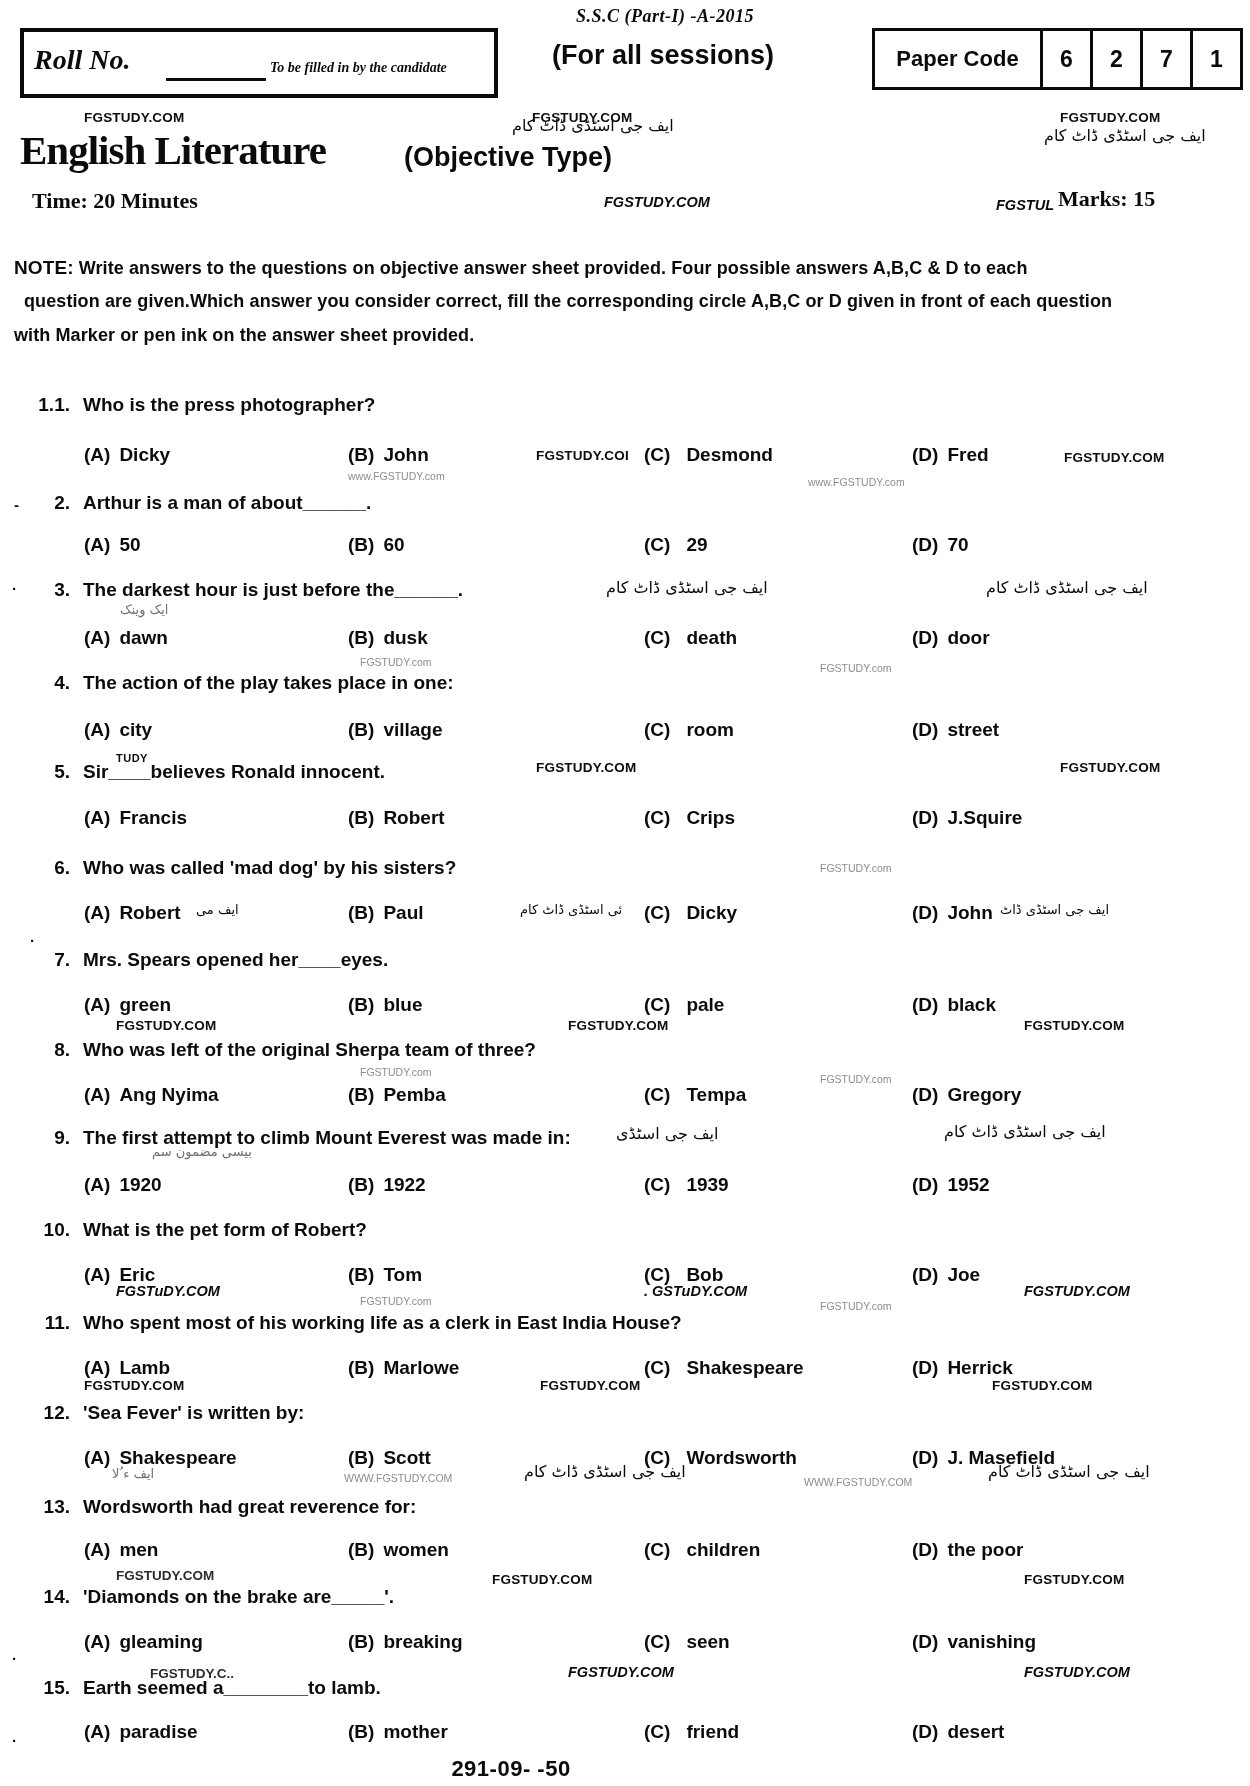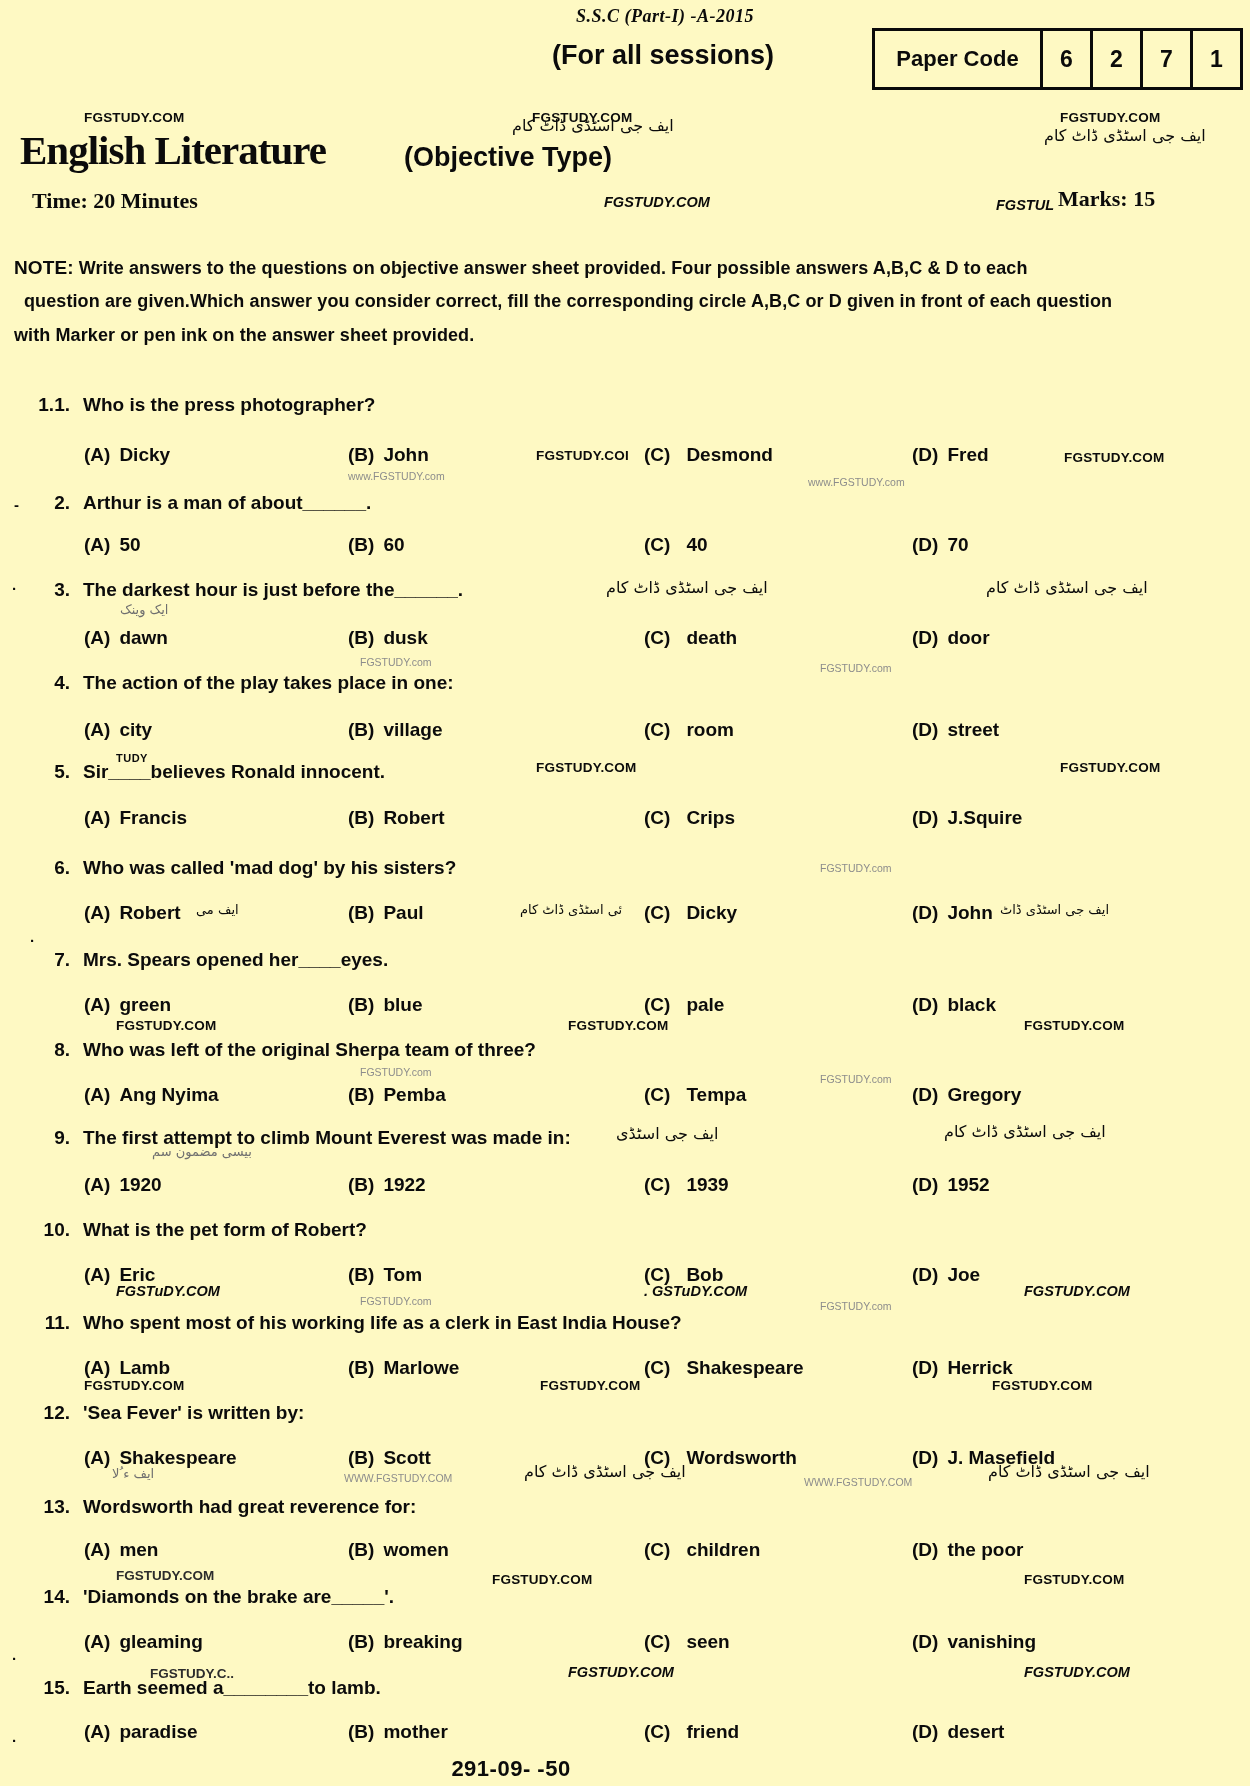--- a/index.html
+++ b/index.html
@@ -1,18 +1,18 @@
 <!DOCTYPE html>
 <html><head>
 <meta charset="utf-8">
 <style>
   html,body{margin:0;padding:0;background:#e8e8e8;}
   .page{
     position:relative;width:1250px;height:1786px;margin:0 auto;
-    background:#fef9c3;color:#0b0b0b;overflow:hidden;
+    background:#ffffff;color:#0b0b0b;overflow:hidden;
     font-family:"Liberation Sans",sans-serif;
   }
   
   .ssc-line{position:absolute;left:576px;top:6px;font:italic 700 18px "Liberation Serif",serif;letter-spacing:.5px;white-space:nowrap;}
   .roll-box{position:absolute;left:20px;top:28px;width:470px;height:62px;border:4px solid #0a0a0a;}
   .roll-label{position:absolute;left:10px;top:12px;font:italic 700 28px "Liberation Serif",serif;}
   .roll-blank{position:absolute;left:142px;top:46px;width:100px;border-bottom:3px solid #0a0a0a;}
   .roll-note{position:absolute;left:246px;top:28px;font:italic 700 14px "Liberation Serif",serif;white-space:nowrap;}
   .sessions{position:absolute;left:552px;top:40px;font:700 27px "Liberation Sans",sans-serif;white-space:nowrap;}
   .paper-code{position:absolute;left:872px;top:28px;height:56px;display:flex;border:3px solid #0a0a0a;}
@@ -47,20 +47,25 @@
   
   .footer{position:absolute;left:0;top:1756px;width:1008px;text-align:center;text-indent:14px;font:700 22px "Liberation Sans",sans-serif;letter-spacing:.5px;}
 </style>
 </head>
 <body>
 
 <div class="page">
 
   <div class="ssc-line">S.S.C (Part-I) -A-2015</div>
 
+  <div class="roll-box">
+    <span class="roll-label">Roll No.</span>
+    <span class="roll-blank"></span>
+    <span class="roll-note">To be filled in by the candidate</span>
+  </div>
 
   <div class="sessions">(For all sessions)</div>
 
   <div class="paper-code">
     <div class="pc-label">Paper Code</div>
 
   <div class="pc-cell">6</div>
       <div class="pc-cell">2</div>
       <div class="pc-cell">7</div>
       <div class="pc-cell">1</div>
@@ -83,21 +88,21 @@
       <div class="orow" style="top: 445px;">
         <span class="opt" style="left: 84px;"><b>(A)</b><span class="olabel">Dicky</span></span>
         <span class="opt" style="left: 348px;"><b>(B)</b><span class="olabel">John</span></span>
         <span class="opt" style="left: 644px;"><b>(C)</b><span class="olabel gap-lg">Desmond</span></span>
         <span class="opt" style="left: 912px;"><b>(D)</b><span class="olabel">Fred</span></span>
       </div>
       <div class="q" style="top: 493px;"><span class="qnum">2.</span><span class="qtext">Arthur is a man of about______.</span></div>
       <div class="orow" style="top: 535px;">
         <span class="opt" style="left: 84px;"><b>(A)</b><span class="olabel">50</span></span>
         <span class="opt" style="left: 348px;"><b>(B)</b><span class="olabel">60</span></span>
-        <span class="opt" style="left: 644px;"><b>(C)</b><span class="olabel gap-lg">40</span></span>
+        <span class="opt" style="left: 644px;"><b>(C)</b><span class="olabel gap-lg">29</span></span>
         <span class="opt" style="left: 912px;"><b>(D)</b><span class="olabel">70</span></span>
       </div>
       <div class="q" style="top: 580px;"><span class="qnum">3.</span><span class="qtext">The darkest hour is just before the______.</span></div>
       <div class="orow" style="top: 628px;">
         <span class="opt" style="left: 84px;"><b>(A)</b><span class="olabel">dawn</span></span>
         <span class="opt" style="left: 348px;"><b>(B)</b><span class="olabel">dusk</span></span>
         <span class="opt" style="left: 644px;"><b>(C)</b><span class="olabel gap-lg">death</span></span>
         <span class="opt" style="left: 912px;"><b>(D)</b><span class="olabel">door</span></span>
       </div>
       <div class="q" style="top: 673px;"><span class="qnum">4.</span><span class="qtext">The action of the play takes place in one:</span></div>

